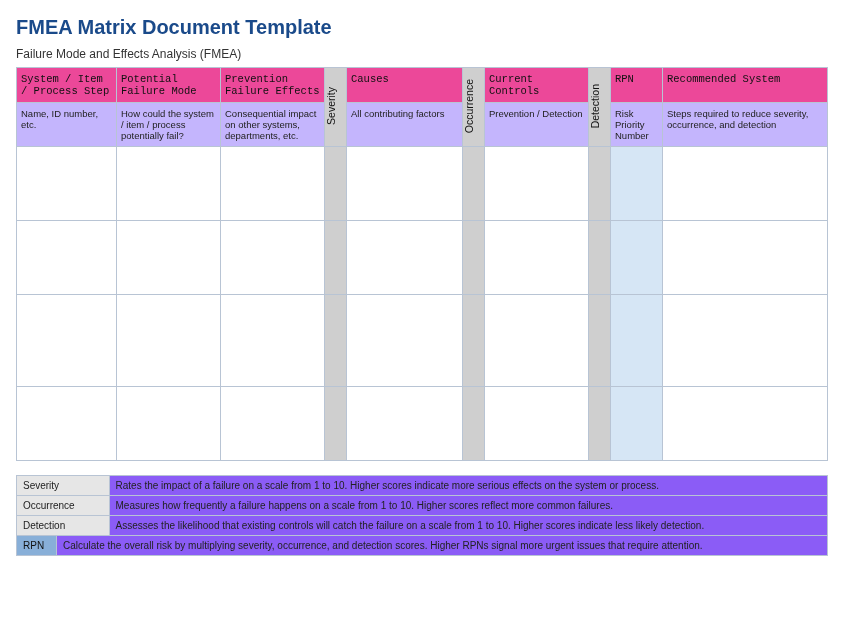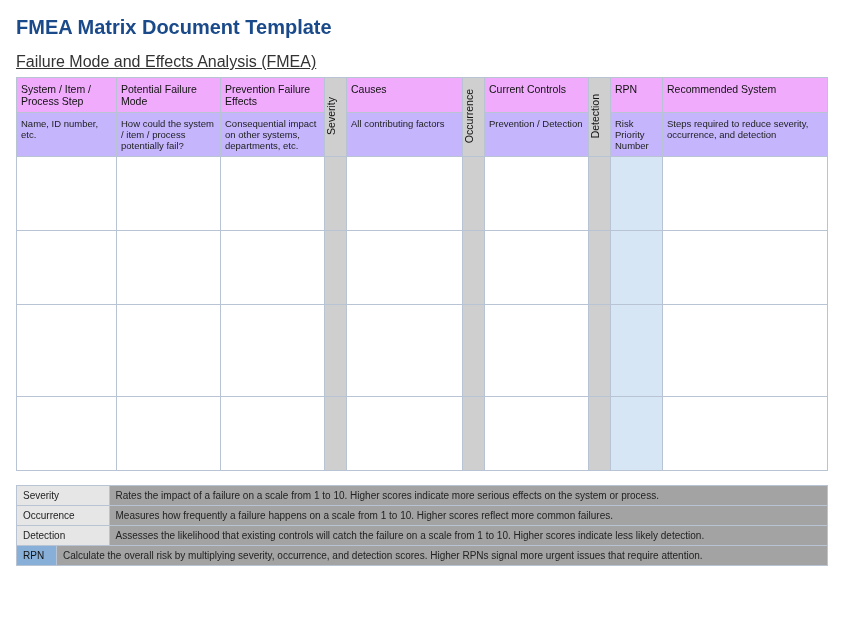--- a/index.html
+++ b/index.html
@@ -11,44 +11,44 @@
     color: #222;
     width: 844px;
   }
   .title {
     font-size: 20px;
     font-weight: 700;
     color: #1a4a8a;
     margin: 0 0 2px 0;
   }
   .subtitle {
-    font-size: 16px;
+    font-size: 12px;
     font-weight: 400;
     color: #333;
-    margin: 14px 0 6px 0;
-    text-decoration: underline;
+    margin: 8px 0 6px 0;
   }
   table.fmea {
     border-collapse: collapse;
     width: 100%;
     table-layout: fixed;
     font-size: 10px;
   }
   table.fmea th, table.fmea td {
     border: 1px solid #b8c4d4;
     padding: 5px 4px;
     text-align: left;
     vertical-align: top;
     overflow: hidden;
   }
   table.fmea th {
-    background: #f0abfc;
+    background: #ec4899;
     font-weight: 400;
     font-size: 10.5px;
     color: #111;
+    font-family: Liberation Mono, monospace;
   }
   tr.desc td {
     background: #c4b5fd;
     font-size: 9.5px;
     color: #222;
   }
   .vcol {
     background: #cfcfcf !important;
     width: 22px;
     vertical-align: middle !important;
@@ -83,21 +83,21 @@
   table.legend td.key {
     background: #e6e6e6;
     width: 84px;
   }
   table.legend td.key-rpn {
     background: #88afd8;
     width: 40px;
     color: #111;
   }
   table.legend td.val {
-    background: #a3a3a3;
+    background: #8b5cf6;
   }
 </style>
 </head>
 <body>
 
 <h1 class="title">FMEA Matrix Document Template</h1>
 <div class="subtitle">Failure Mode and Effects Analysis (FMEA)</div>
 
 <table class="fmea">
   <colgroup>

